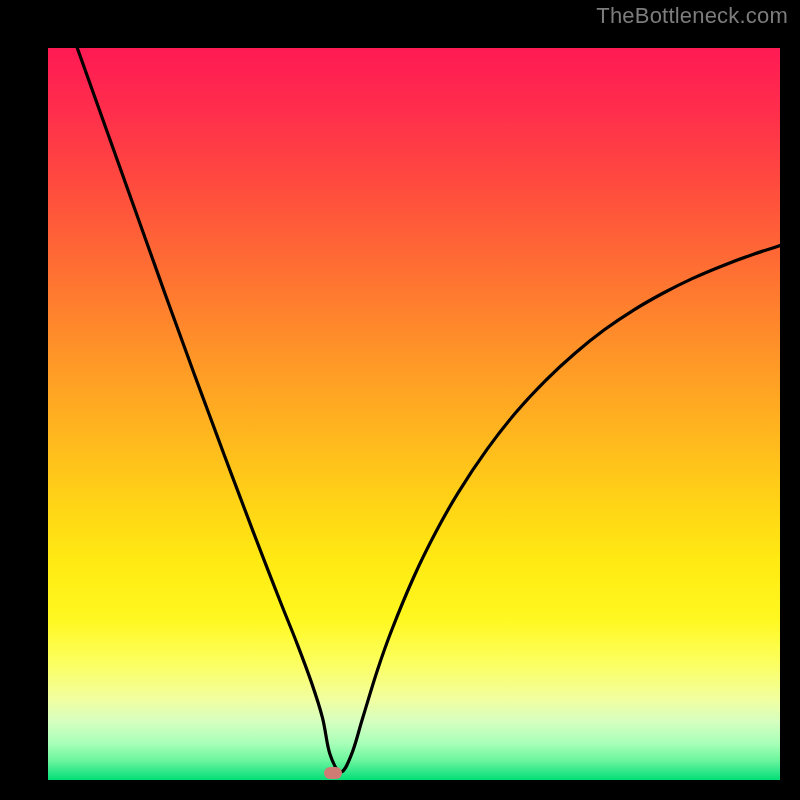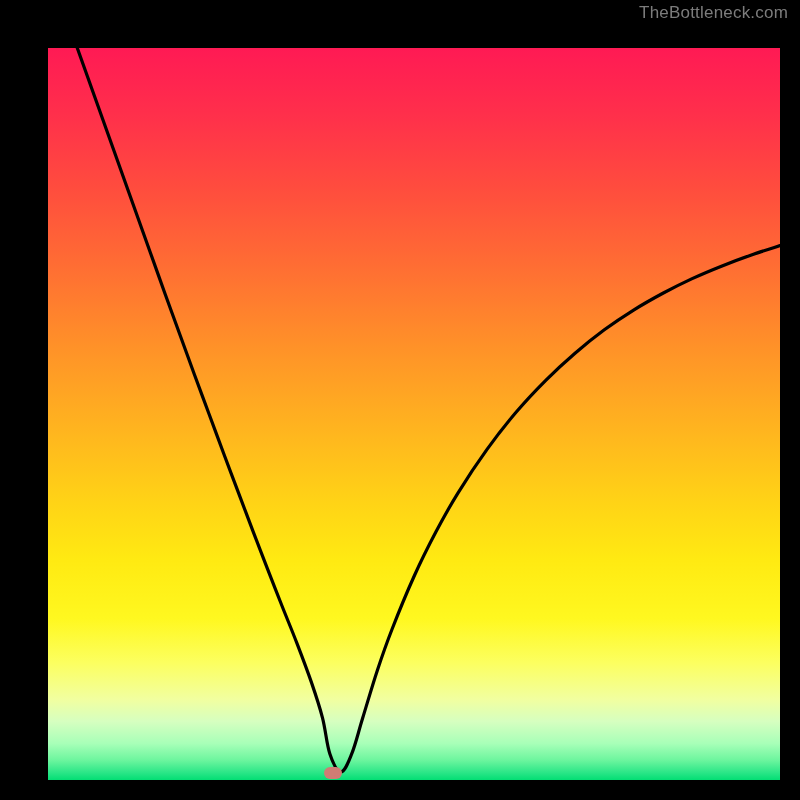--- a/index.html
+++ b/index.html
@@ -62,21 +62,21 @@
     height: 12px;
     border-radius: 6px;
     background: #cf7c74;
     transform: translate(-50%, -50%);
   }
   .watermark {
     position: absolute;
     top: 3px;
     right: 12px;
     color: #7c7c7c;
-    font-size: 17px;
+    font-size: 22px;
     letter-spacing: 0.2px;
     font-weight: 400;
     user-select: none;
   }
 </style>
 </head>
 <body>
 
 <div class="frame">
   <div class="plot">

